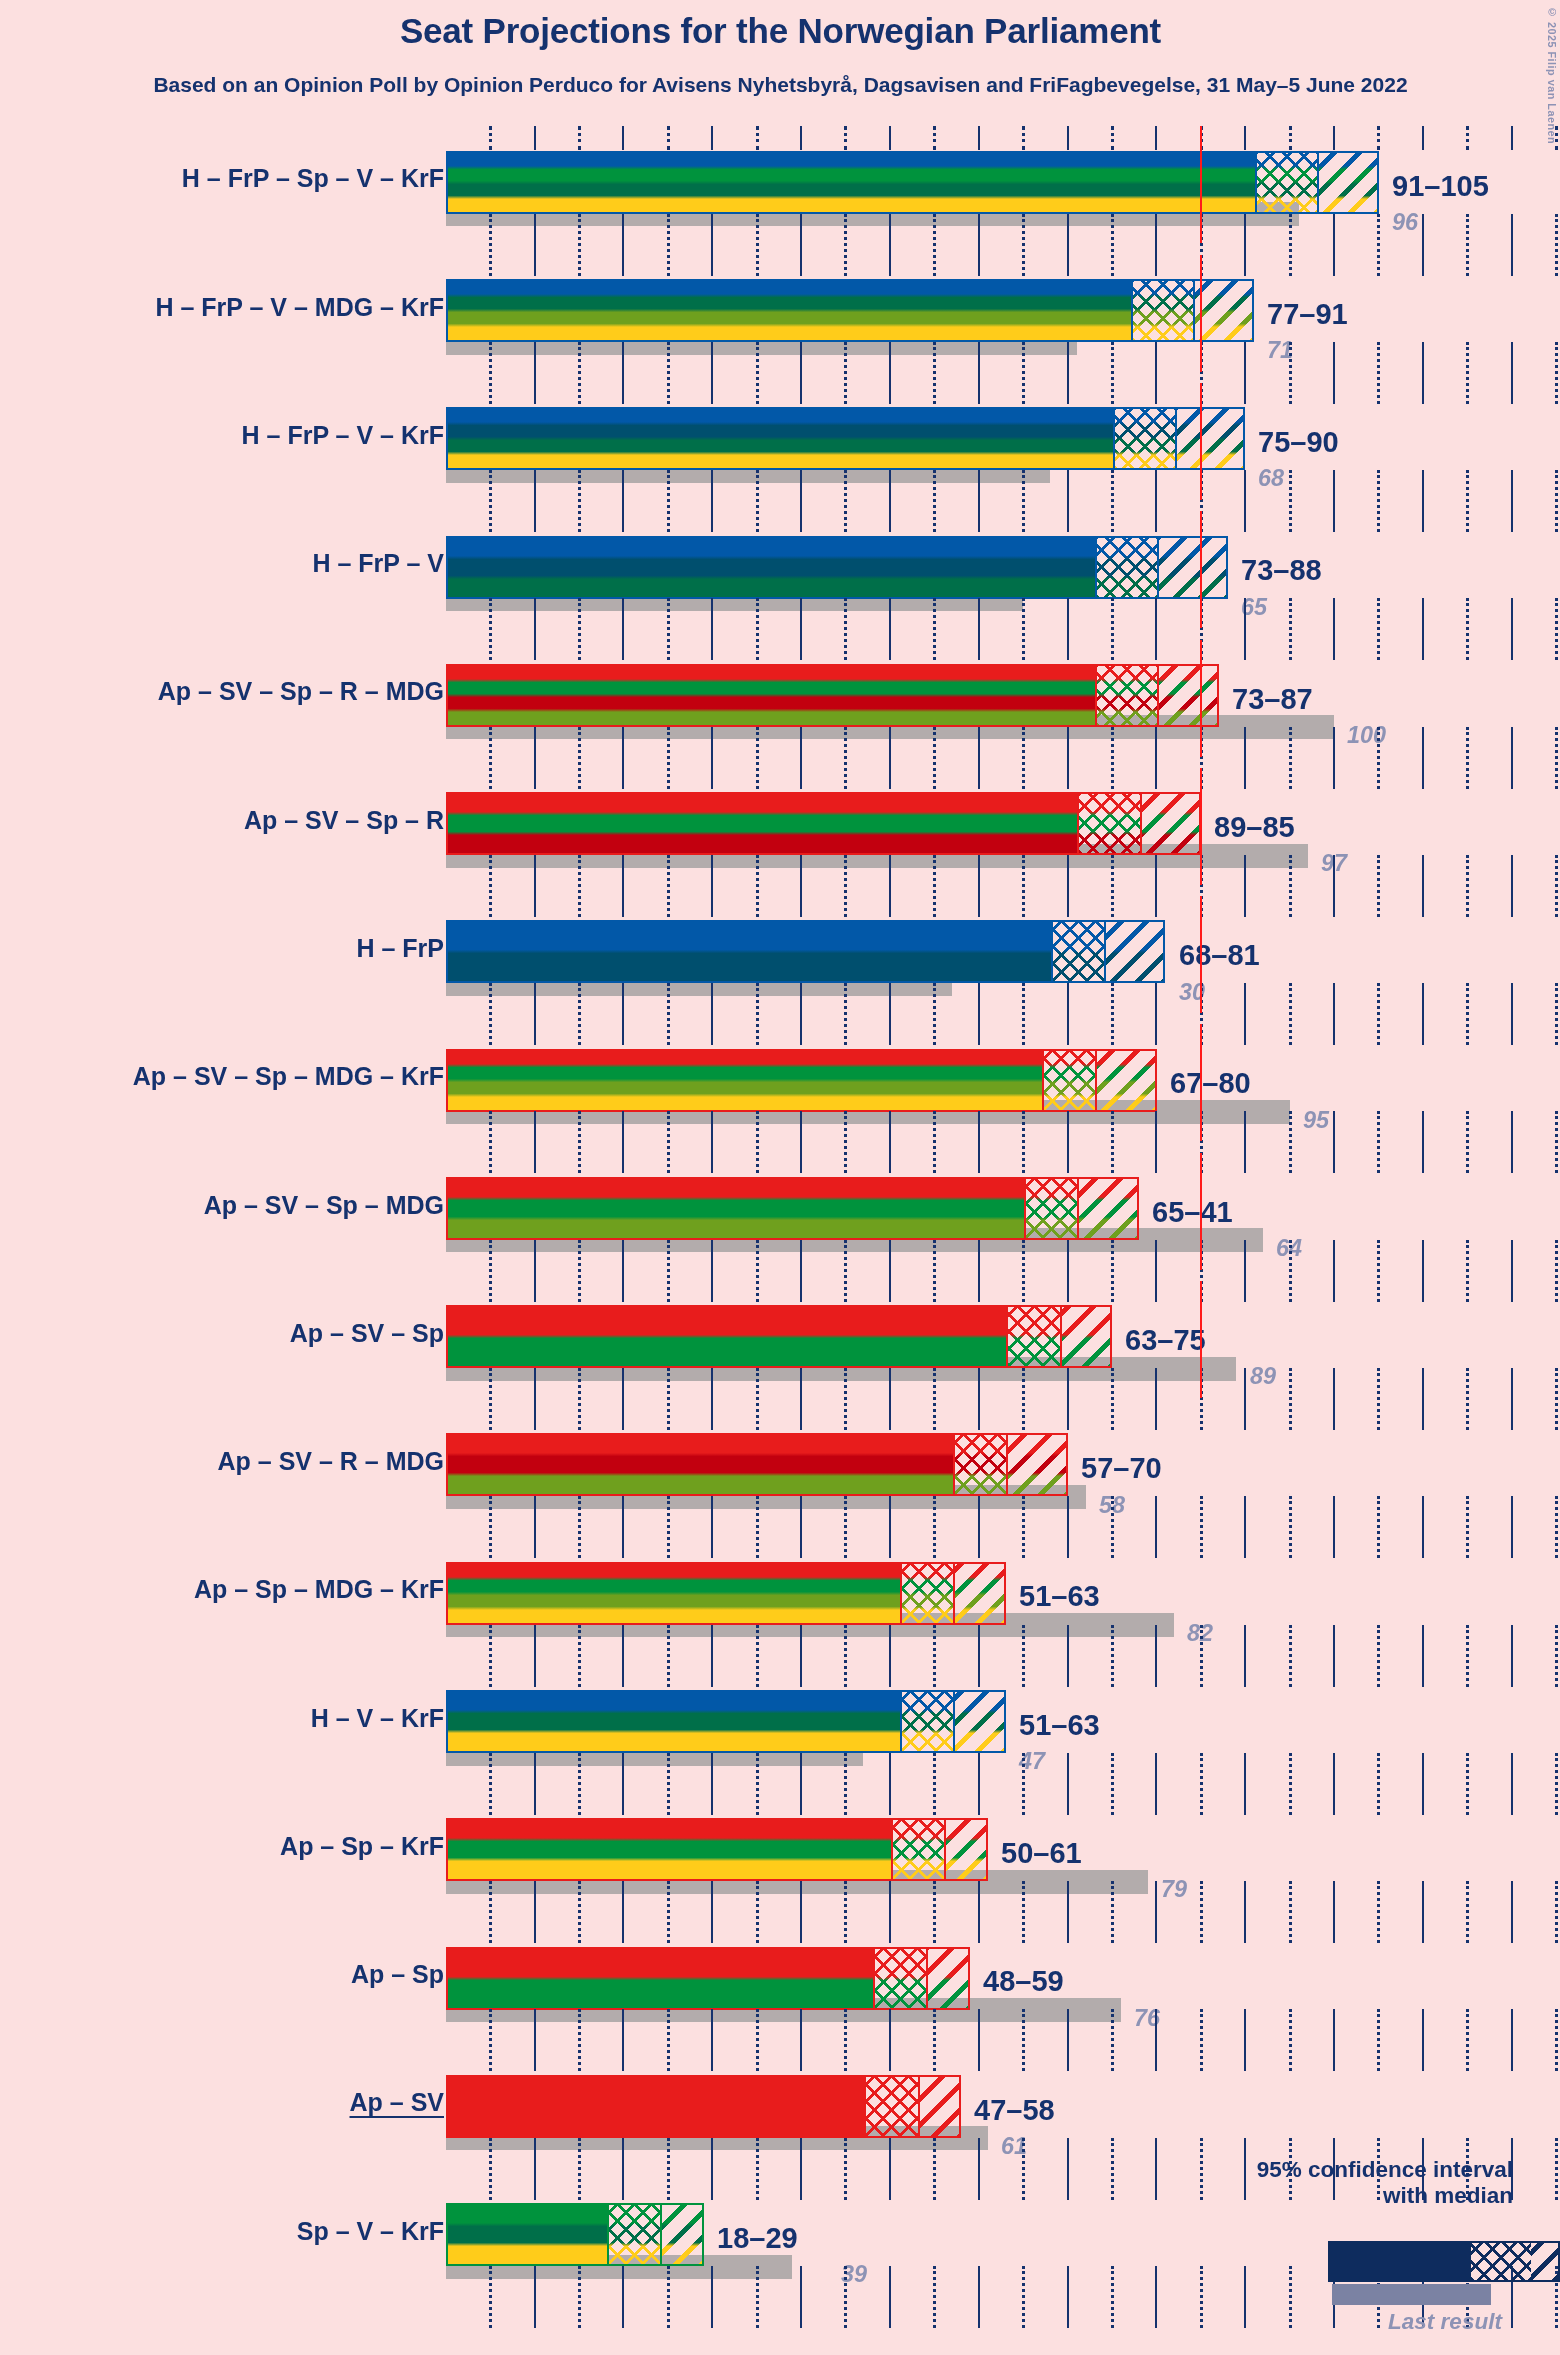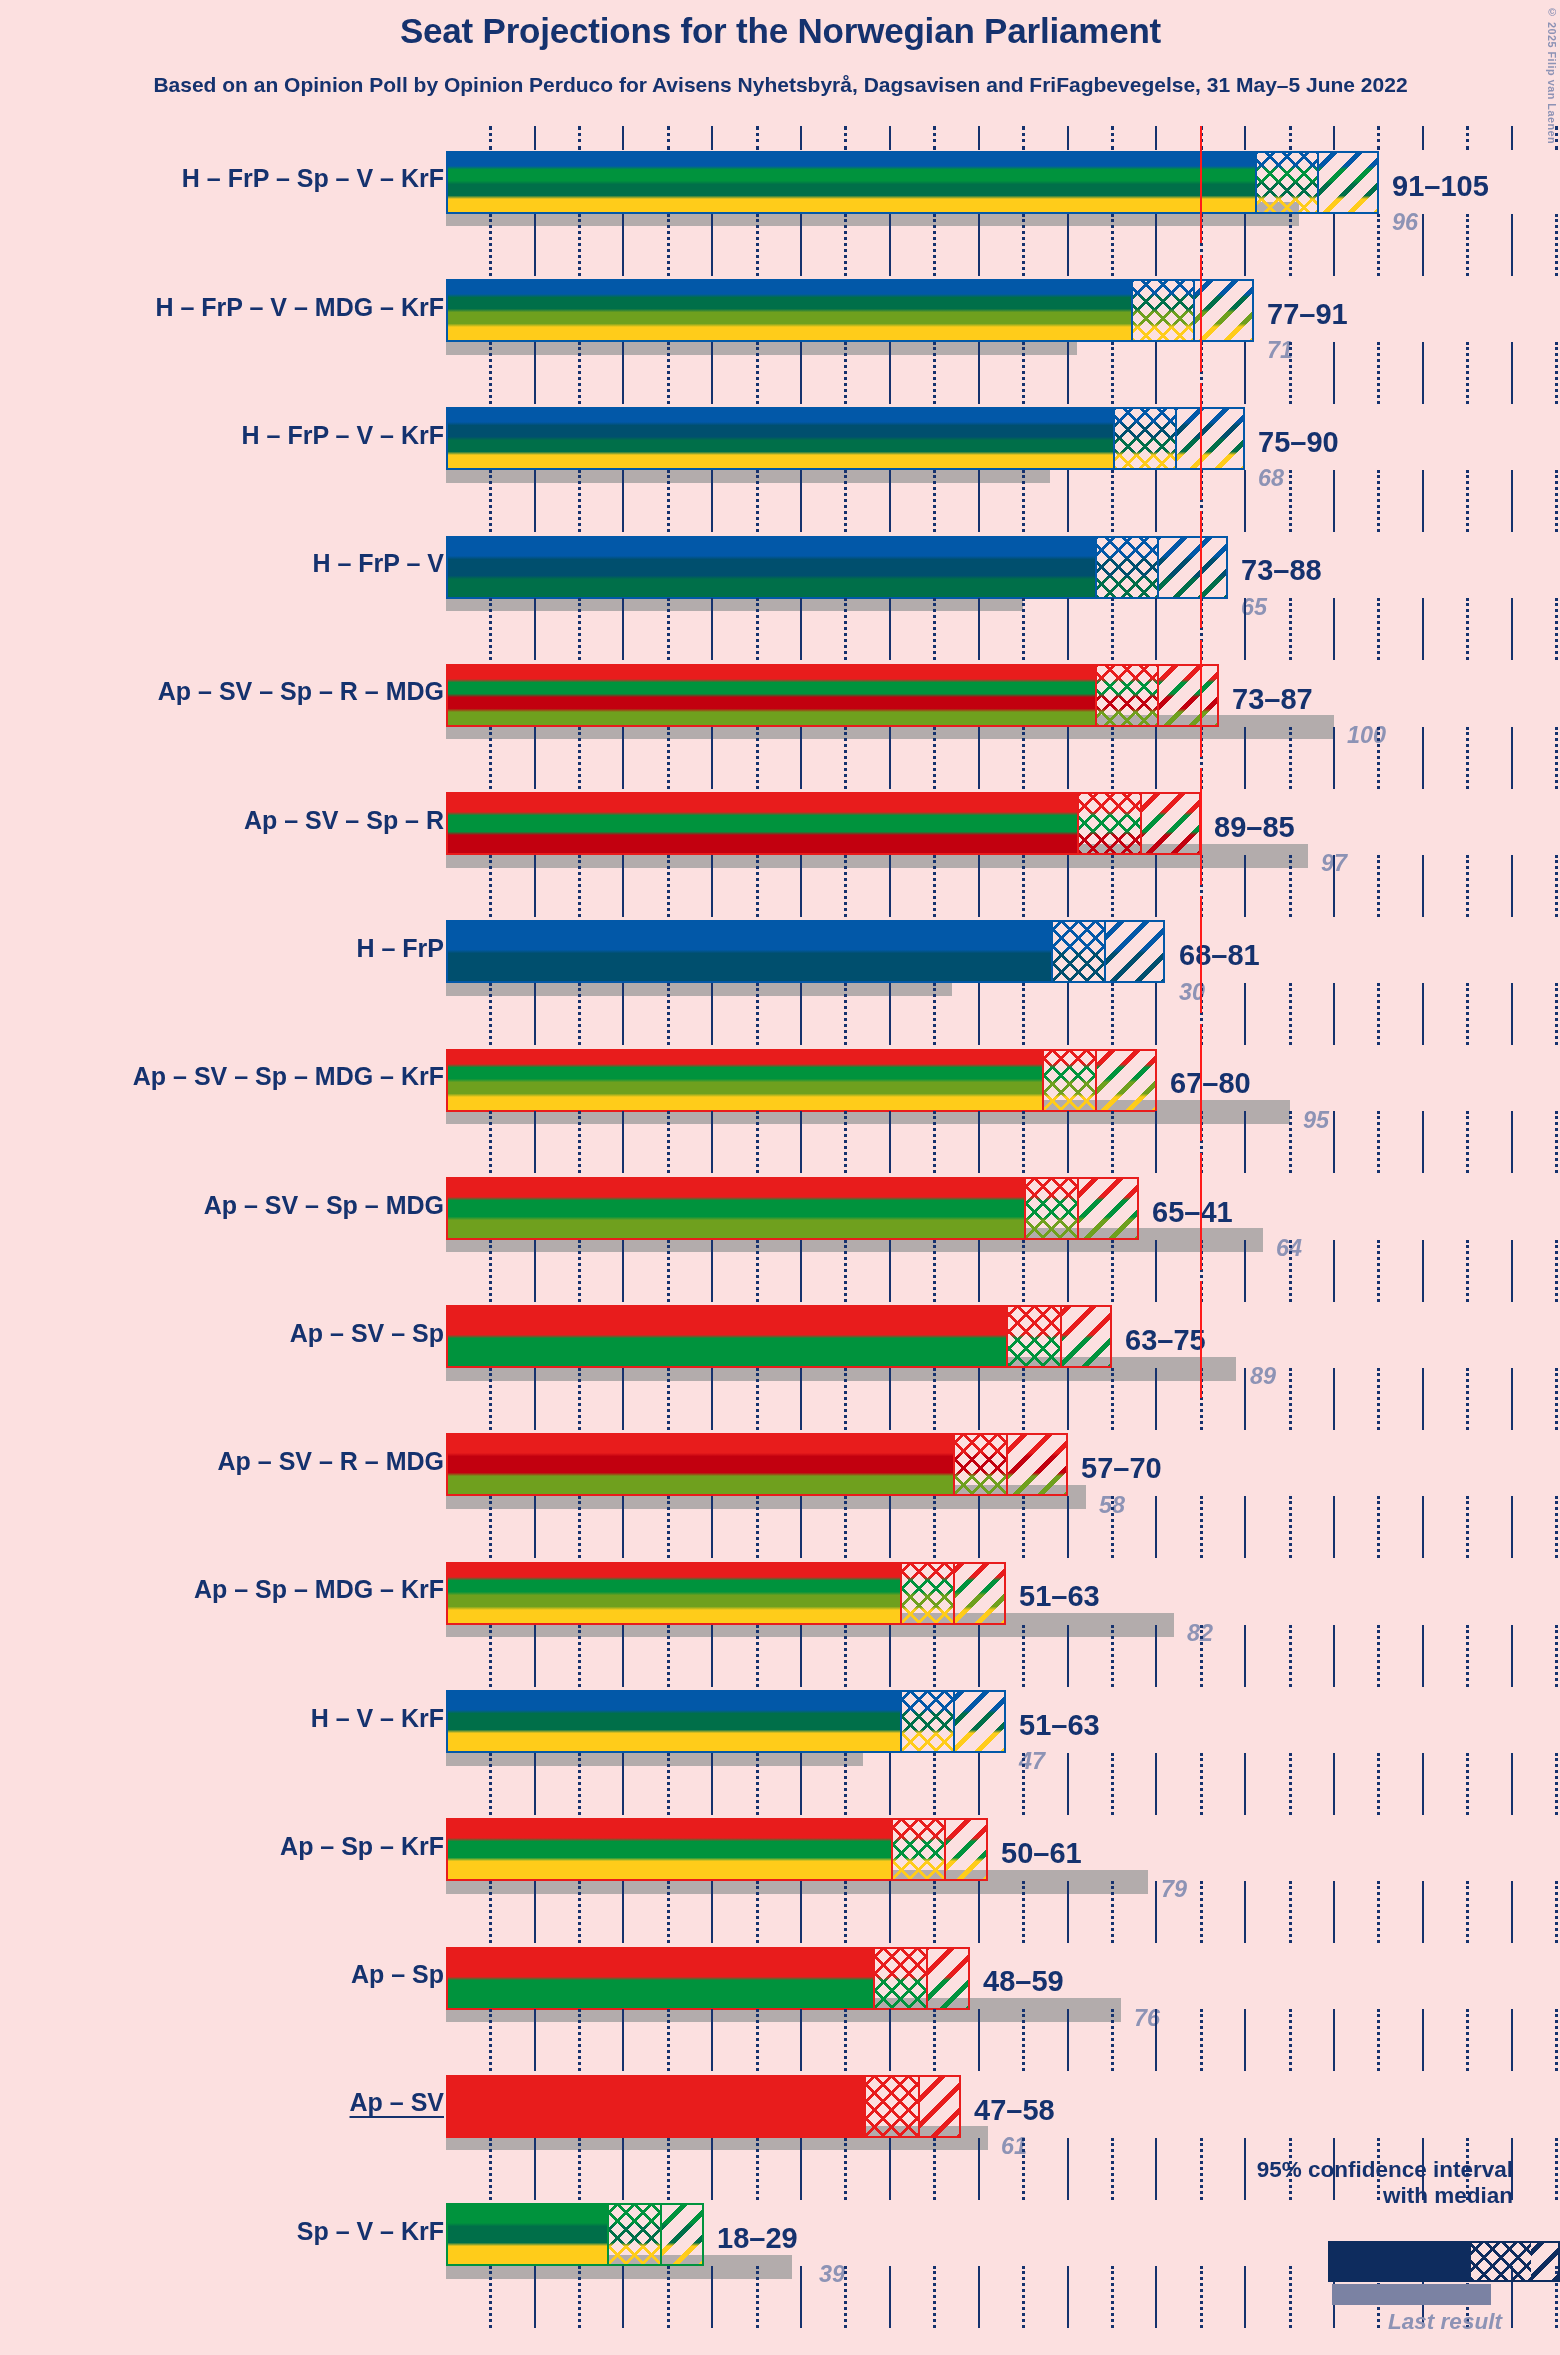--- a/index.html
+++ b/index.html
@@ -324,21 +324,21 @@
       <div class="row-label" style="top: 2217px;">Sp – V – KrF</div>
       <div class="lastbar" style="left: 446px; width: 346px; top: 2255px;"></div>
       <div class="bar" style="left: 446px; top: 2203px; height: 63px; width: 258px; border: 2.3px solid rgb(0, 147, 61); box-sizing: border-box;">
         <div class="bar-seg seg-solid" style="left: 0px; width: 160px; background: linear-gradient(rgb(0, 147, 61) 3%, rgb(0, 147, 61) 30.3%, rgb(0, 111, 73) 36.3%, rgb(0, 111, 73) 63.7%, rgb(255, 204, 26) 69.7%, rgb(255, 204, 26) 97%);"></div>
         <div class="bar-seg seg-cross" style="left: 160px; width: 53px; background: linear-gradient(rgb(0, 147, 61) 3%, rgb(0, 147, 61) 30.3%, rgb(0, 111, 73) 36.3%, rgb(0, 111, 73) 63.7%, rgb(255, 204, 26) 69.7%, rgb(255, 204, 26) 97%); mask-image: repeating-linear-gradient(45deg, rgb(0, 0, 0) 0px, rgb(0, 0, 0) 2.8px, transparent 2.8px, transparent 12px), repeating-linear-gradient(-45deg, rgb(0, 0, 0) 0px, rgb(0, 0, 0) 2.8px, transparent 2.8px, transparent 12px);"></div>
         <div class="bar-seg seg-diag" style="left: 213px; width: 44px; background: linear-gradient(rgb(0, 147, 61) 3%, rgb(0, 147, 61) 30.3%, rgb(0, 111, 73) 36.3%, rgb(0, 111, 73) 63.7%, rgb(255, 204, 26) 69.7%, rgb(255, 204, 26) 97%); mask-image: repeating-linear-gradient(-45deg, rgb(0, 0, 0) 0px, rgb(0, 0, 0) 4.7px, transparent 4.7px, transparent 18px);"></div>
         <div style="position: absolute; left: 212px; top: 0px; bottom: 0px; width: 2.3px; background: rgb(0, 147, 61);"></div>
         <div style="position: absolute; left: 159px; top: 0px; bottom: 0px; width: 2.3px; background: rgb(0, 147, 61);"></div>
       </div>
       <div class="cilabel" style="left: 717px; top: 2222px;">18–29</div>
-      <div class="lastlabel" style="left: 819px; top: 2261px;">39</div>
+      <div class="lastlabel" style="left: 841px; top: 2261px;">39</div>
     </div>
     <div class="gline minor" style="left: 489px; top: 214px; height: 62px;"></div>
     <div class="gline minor" style="left: 489px; top: 342px; height: 62px;"></div>
     <div class="gline minor" style="left: 489px; top: 470px; height: 62px;"></div>
     <div class="gline minor" style="left: 489px; top: 598px; height: 62px;"></div>
     <div class="gline minor" style="left: 489px; top: 727px; height: 62px;"></div>
     <div class="gline minor" style="left: 489px; top: 855px; height: 62px;"></div>
     <div class="gline minor" style="left: 489px; top: 983px; height: 62px;"></div>
     <div class="gline minor" style="left: 489px; top: 1111px; height: 62px;"></div>
     <div class="gline minor" style="left: 489px; top: 1240px; height: 62px;"></div>

